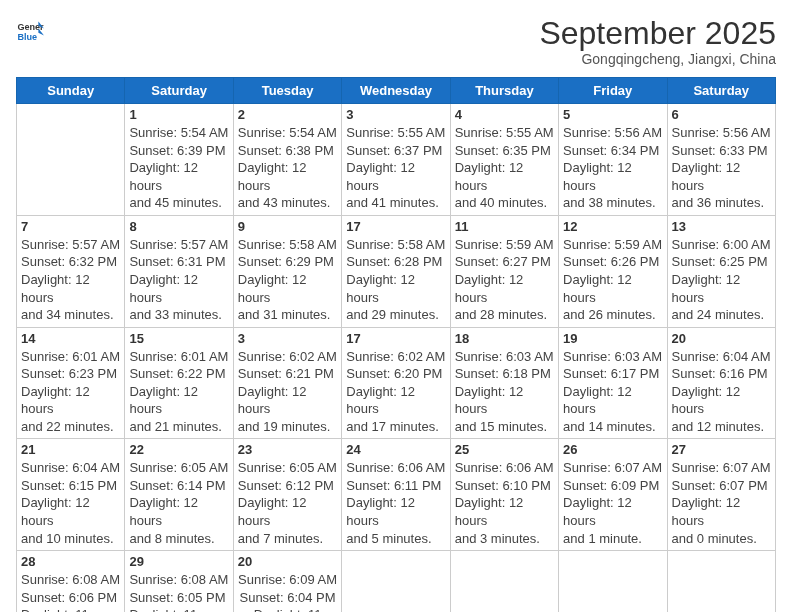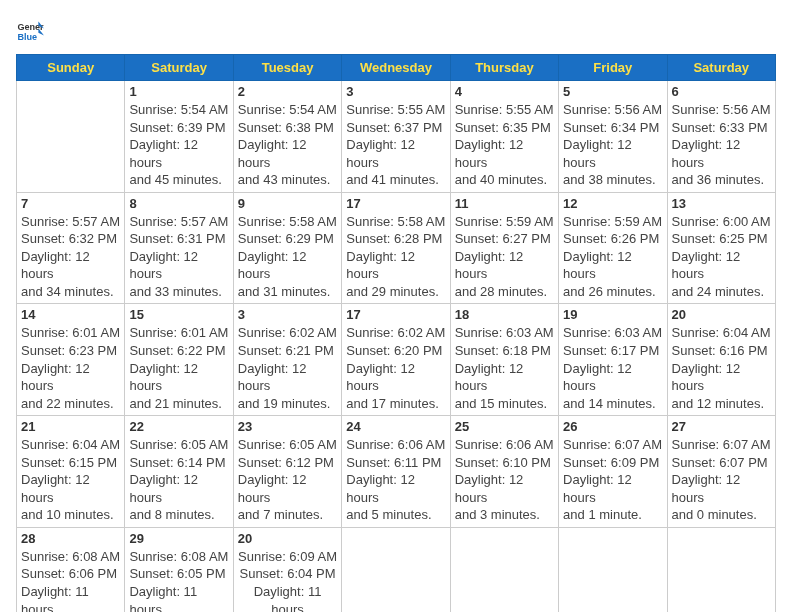--- a/index.html
+++ b/index.html
@@ -47,21 +47,21 @@
     }
     .calendar {
       flex: 1;
       border: 1px solid #ccc;
       border-collapse: collapse;
       width: 100%;
       table-layout: fixed;
     }
     .calendar th {
       background-color: #1a6fc4;
-      color: #fde047;
+      color: #ffffff;
       text-align: center;
       padding: 5px 3px;
       font-size: 13px;
       font-weight: bold;
       border: 1px solid #1565b0;
     }
     .calendar td {
       vertical-align: top;
       border: 1px solid #ccc;
       padding: 3px 4px;
@@ -88,20 +88,24 @@
 <div class="page">
   <div class="header">
     <div class="logo">
       <svg class="logo-icon" viewBox="0 0 40 40" xmlns="http://www.w3.org/2000/svg">
         <text x="2" y="20" font-size="13" font-weight="bold" fill="#333">General</text>
         <text x="2" y="34" font-size="13" font-weight="bold" fill="#1a6fc4">Blue</text>
         <polygon points="32,8 40,18 32,14" fill="#1a6fc4"></polygon>
         <polygon points="32,18 40,28 32,24" fill="#1a6fc4"></polygon>
       </svg>
     </div>
+    <div class="title-section">
+      <div class="month-title">September 2025</div>
+      <div class="location">Gongqingcheng, Jiangxi, China</div>
+    </div>
   </div>
 
   <table class="calendar">
     <thead>
       <tr id="header-row">
           <th>Sunday</th>
           <th>Saturday</th>
           <th>Tuesday</th>
           <th>Wednesday</th>
           <th>Thursday</th>

